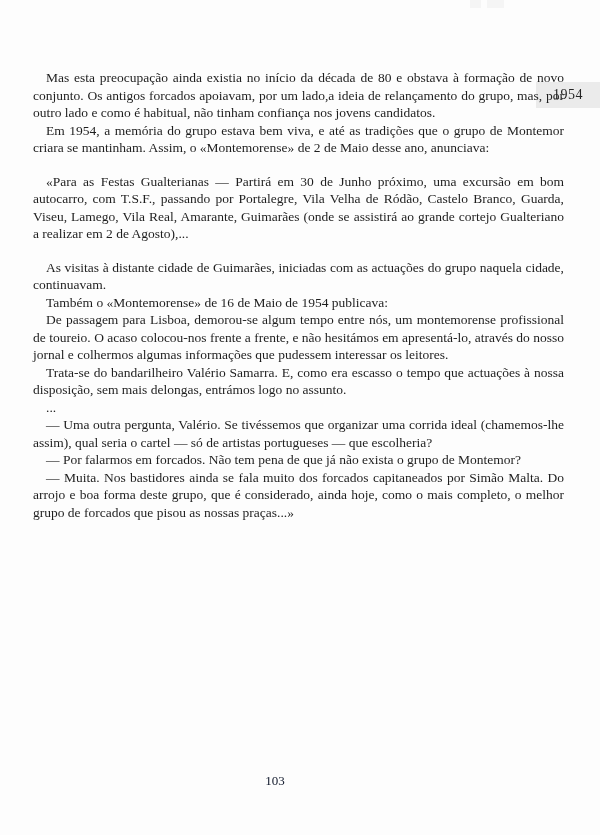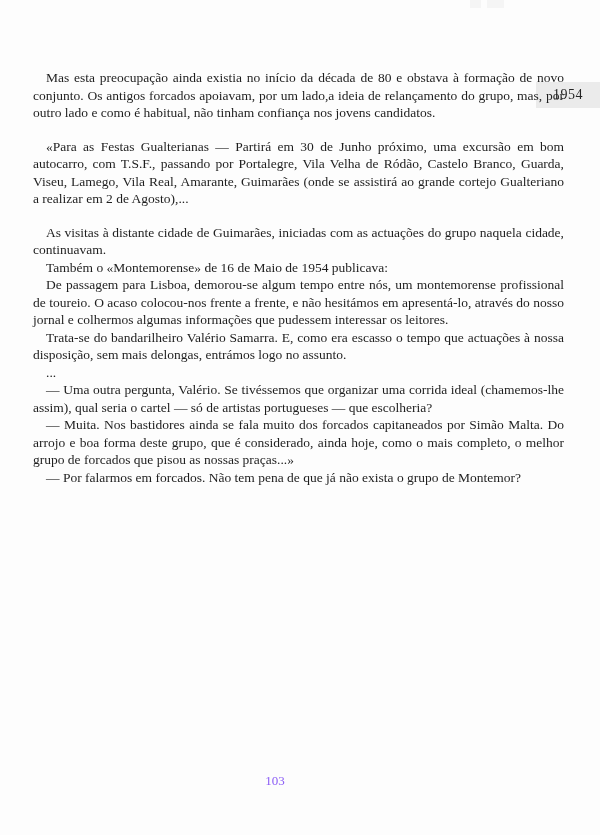--- a/index.html
+++ b/index.html
@@ -58,45 +58,46 @@
   .gap-md { margin-top: 16px !important; font-family: Liberation Serif, serif; }
   .gap-sm { margin-top: 13px !important; }
 
   .page-number {
     position: absolute;
     top: 773px;
     left: 245px;
     width: 60px;
     text-align: center;
     font-size: 13px;
-    color: #8b5cf6;
+    color: #0f172a;
   }
 </style>
 </head>
 <body>
 
 <div class="page">
 
   <div class="artifact a1"></div>
   <div class="artifact a2"></div>
 
   <div class="year-tab">1954</div>
 
   <main class="text-block">
     <p>Mas esta preocupação ainda existia no início da década de 80 e obstava à formação de novo conjunto. Os antigos forcados apoiavam, por um lado,a ideia de relançamento do grupo, mas, por outro lado e como é habitual, não tinham confiança nos jovens candidatos.</p>
+    <p>Em 1954, a memória do grupo estava bem viva, e até as tradições que o grupo de Montemor criara se mantinham. Assim, o «Montemorense» de 2 de Maio desse ano, anunciava:</p>
 
     <p class="gap-md">«Para as Festas Gualterianas — Partirá em 30 de Junho próximo, uma excursão em bom autocarro, com T.S.F., passando por Portalegre, Vila Velha de Ródão, Castelo Branco, Guarda, Viseu, Lamego, Vila Real, Amarante, Guimarães (onde se assistirá ao grande cortejo Gualteriano a realizar em 2 de Agosto),...</p>
 
     <p class="gap-md">As visitas à distante cidade de Guimarães, iniciadas com as actuações do grupo naquela cidade, continuavam.</p>
     <p>Também o «Montemorense» de 16 de Maio de 1954 publicava:</p>
 
     <p>De passagem para Lisboa, demorou-se algum tempo entre nós, um montemorense profissional de toureio. O acaso colocou-nos frente a frente, e não hesitámos em apresentá-lo, através do nosso jornal e colhermos algumas informações que pudessem interessar os leitores.</p>
     <p>Trata-se do bandarilheiro Valério Samarra. E, como era escasso o tempo que actuações à nossa disposição, sem mais delongas, entrámos logo no assunto.</p>
     <p>...</p>
     <p>— Uma outra pergunta, Valério. Se tivéssemos que organizar uma corrida ideal (chamemos-lhe assim), qual seria o cartel — só de artistas portugueses — que escolheria?</p>
+    <p>— Por falarmos em forcados. Não tem pena de que já não exista o grupo de Montemor?</p>
     <p>— Muita. Nos bastidores ainda se fala muito dos forcados capitaneados por Simão Malta. Do arrojo e boa forma deste grupo, que é considerado, ainda hoje, como o mais completo, o melhor grupo de forcados que pisou as nossas praças...»</p>
-    <p>— Por falarmos em forcados. Não tem pena de que já não exista o grupo de Montemor?</p>
 
   </main>
 
   <div class="page-number">103</div>
 
 </div>
 
 </body></html>

